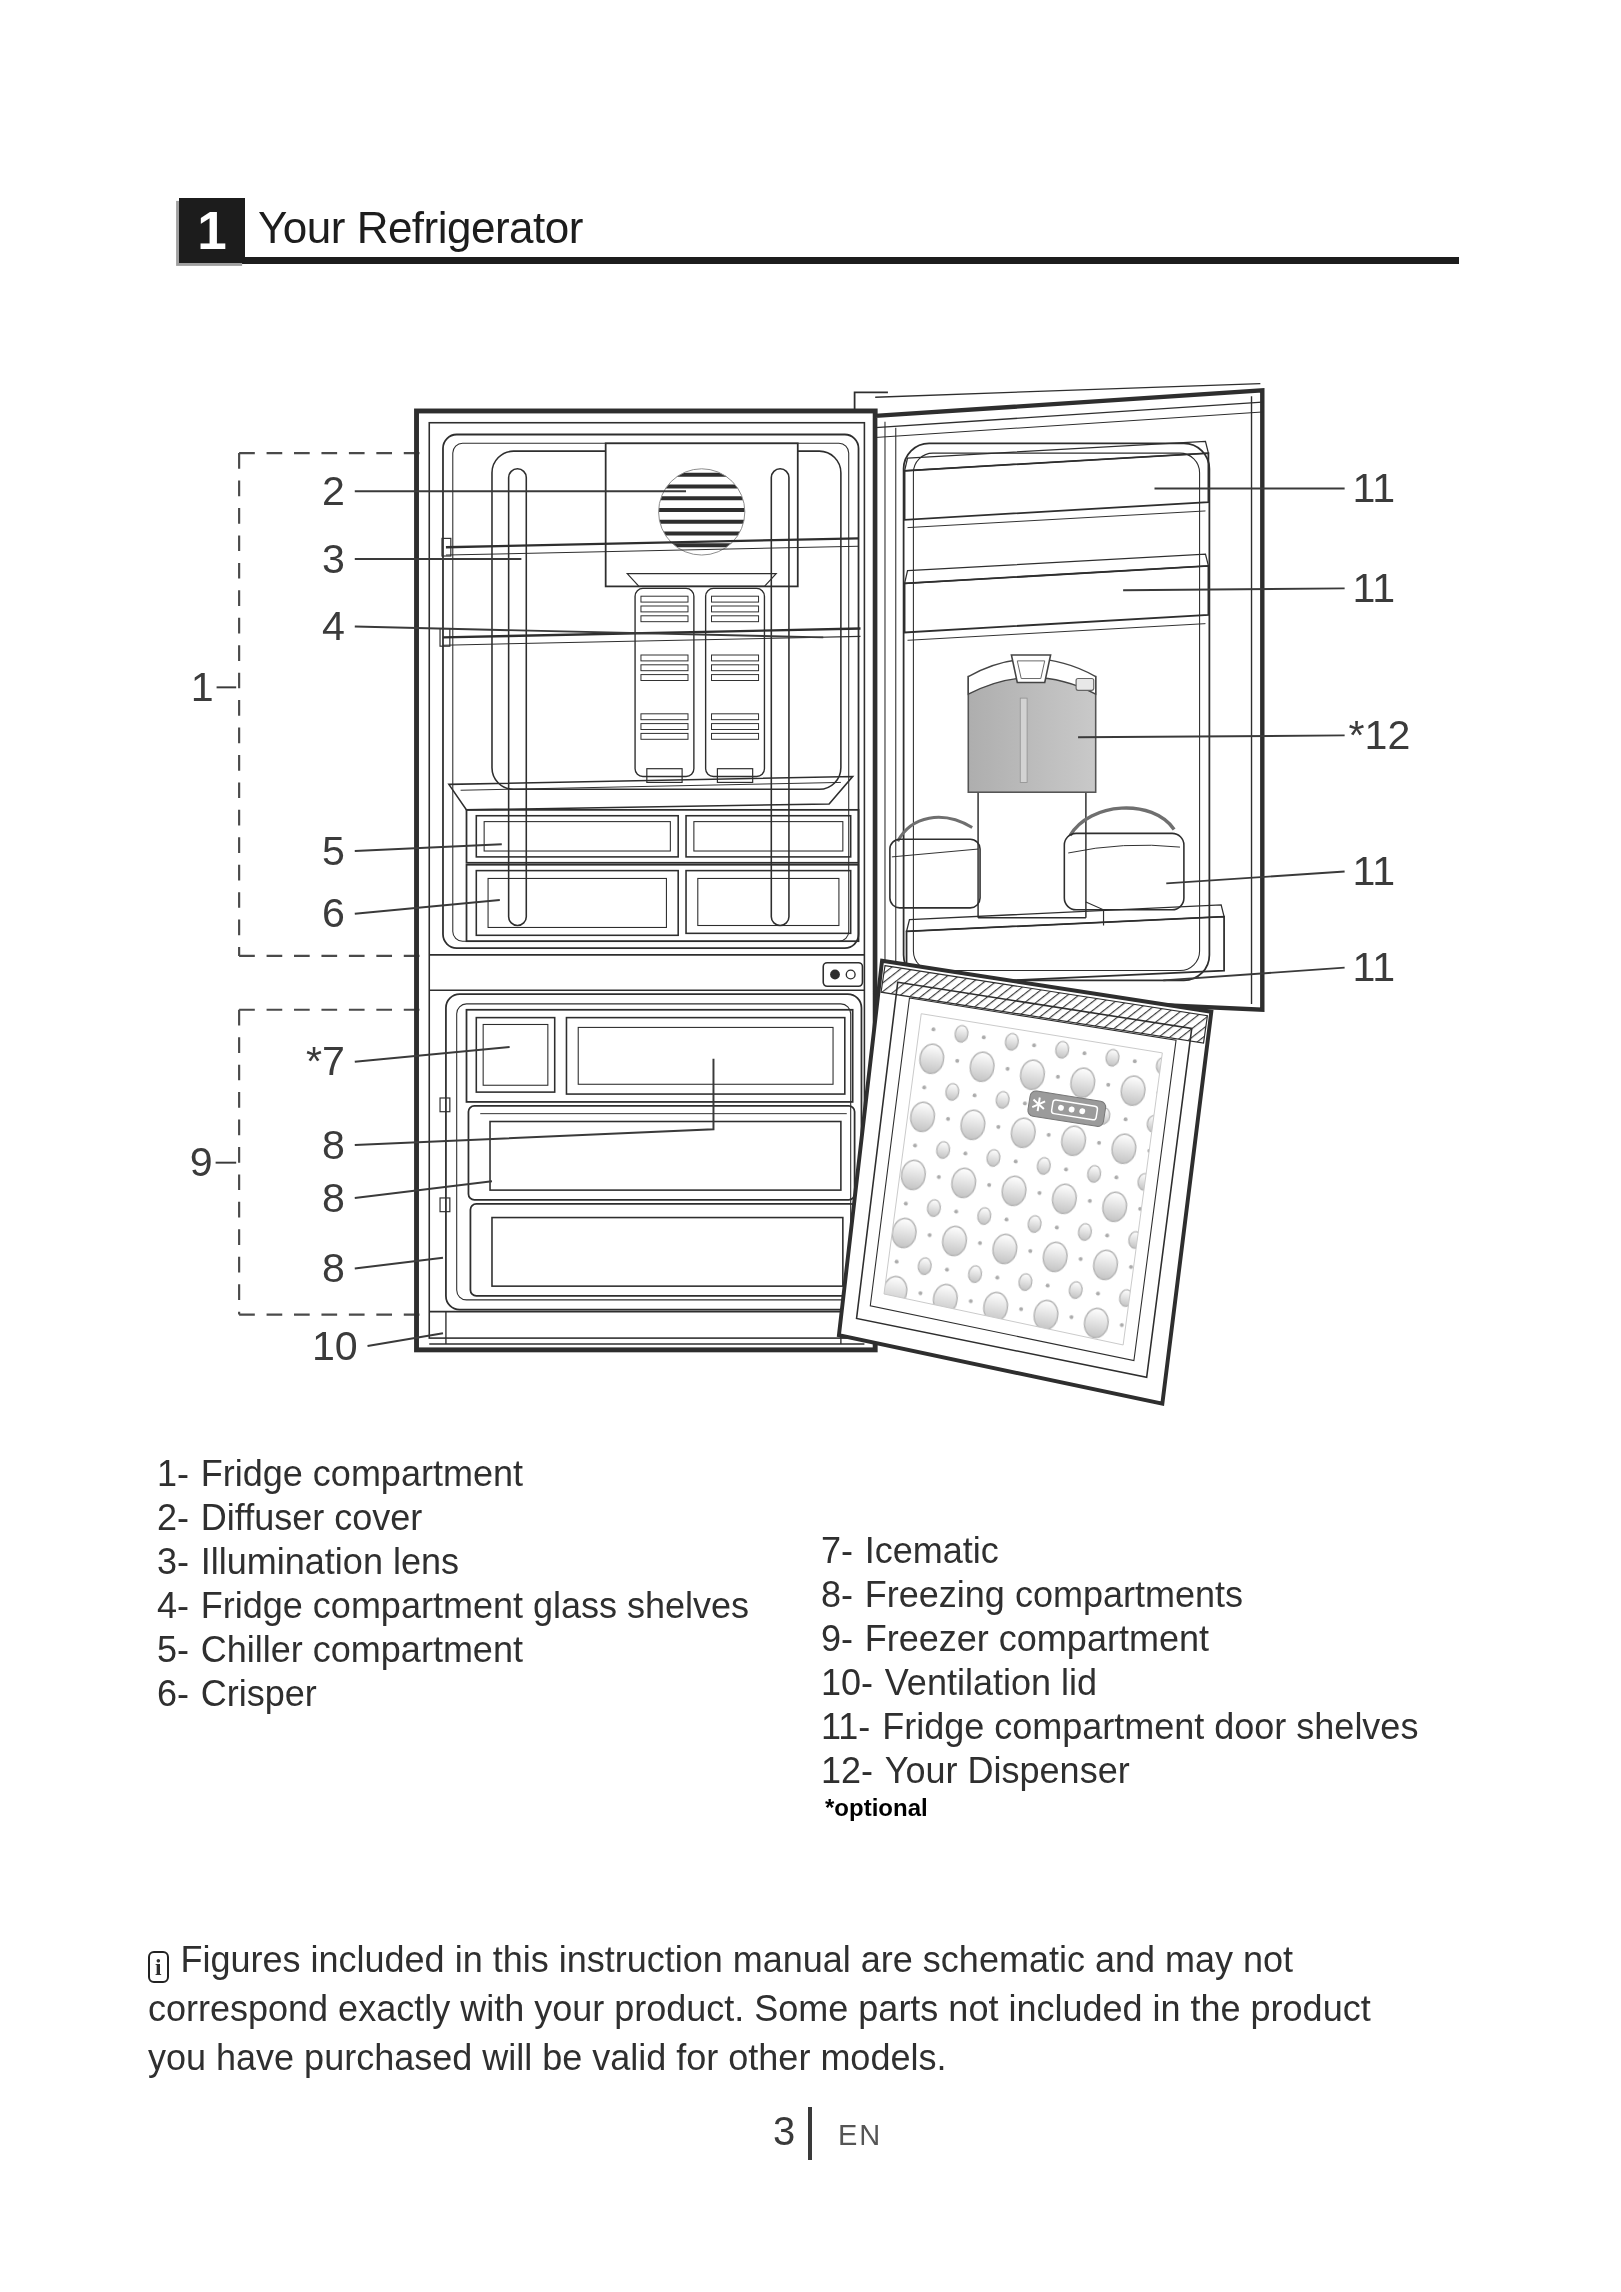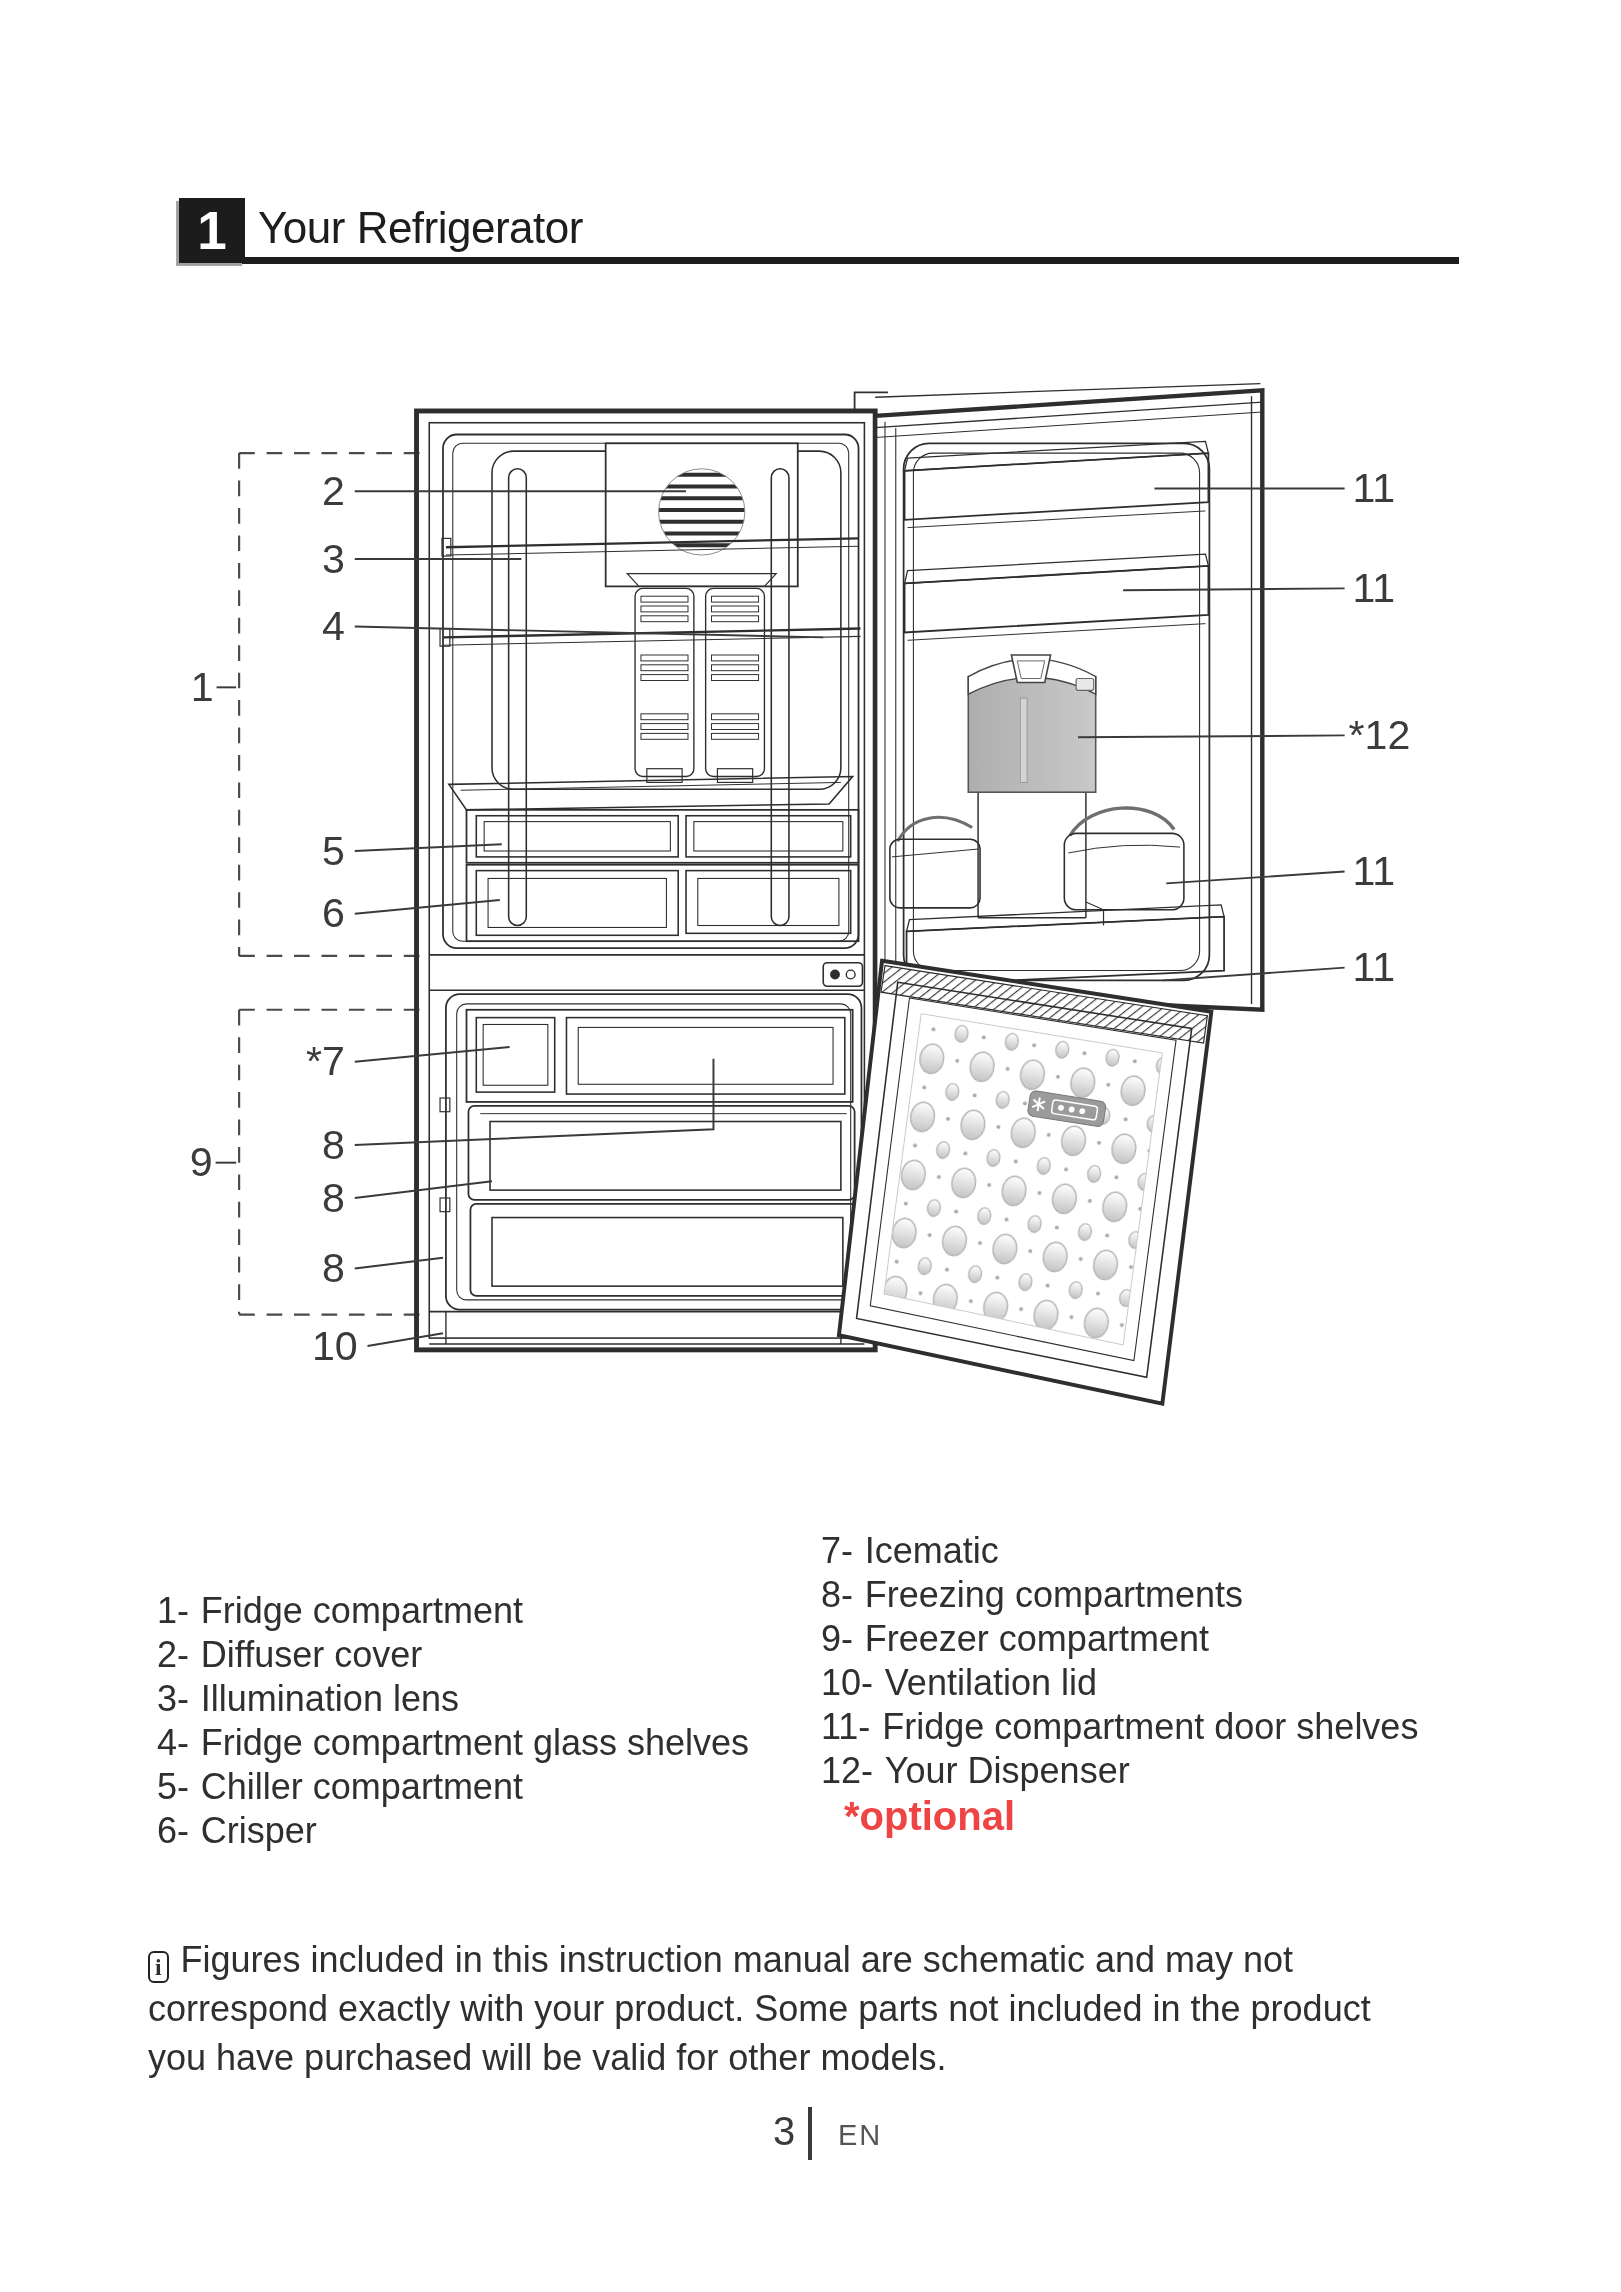--- a/index.html
+++ b/index.html
@@ -21,26 +21,26 @@
   }
   .title-rule{
     position:absolute; left:179px; top:257px; width:1280px; height:6.9px; background:#1d1d1d; z-index:2;
   }
   
   .diagram-svg{position:absolute; left:0; top:0; width:1621px; height:2293px;}
   .diagram-svg text{font-family:"Liberation Sans", sans-serif;}
   .co{font-size:42px; fill:#3b3b3b;}
   
   .legend-col{position:absolute; font-size:36px; color:#2f2f2f;}
-  .legend-left{left:157px; top:1589px;}
+  .legend-left{left:157px; top:1452px;}
   .legend-right{left:821px; top:1529px;}
   .lrow{height:44px; line-height:44px; white-space:nowrap;}
   .lnum{display:inline-block; margin-right:11.8px;}
   .legend-footnote{
-    position:absolute; left:844px; top:1794px; font-size:40px; font-weight:bold; color:#ef4444;
+    position:absolute; left:825px; top:1794px; font-size:24px; font-weight:bold; color:#000000;
   }
   
   .note{
     position:absolute; left:148px; top:1935px; width:1333px;
     font-size:36px; line-height:49px; color:#2f2f2f;
   }
   .note-line{white-space:nowrap;}
   .info-icon{
     display:inline-block; width:16.7px; height:28px; border:2.9px solid #222;
     border-radius:5.9px; text-align:center; vertical-align:-2.9px; margin-right:11.8px;

